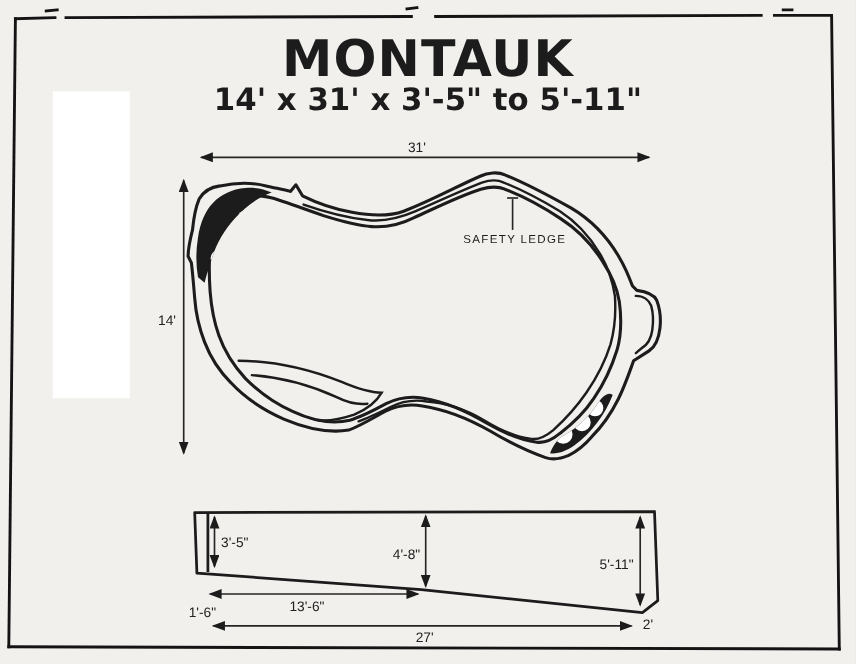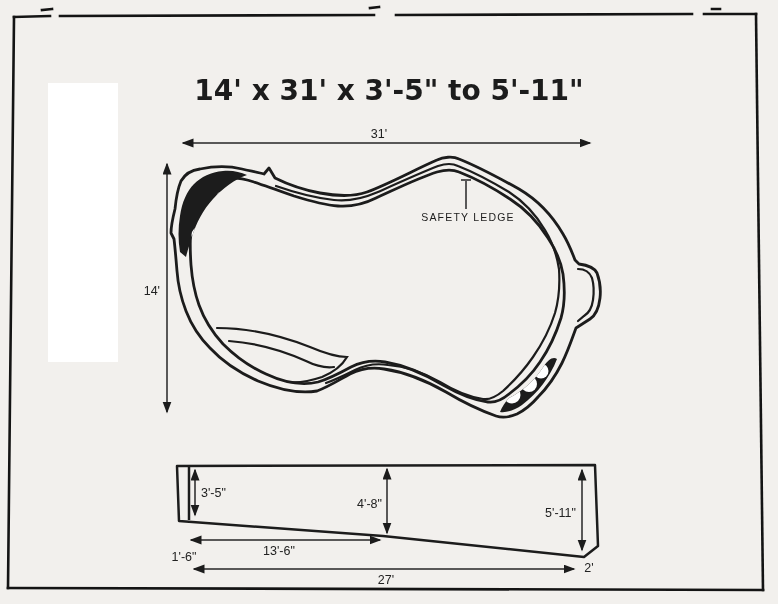--- a/index.html
+++ b/index.html
@@ -233,15 +233,16 @@
         <text class="dimtext" x="184" y="561" text-anchor="middle">1'-6"</text>
 
         <line class="dim" x1="194" y1="569" x2="574" y2="569" marker-start="url(#ah)" marker-end="url(#ah)"></line>
         <text class="dimtext" x="386" y="584" text-anchor="middle">27'</text>
 
         <text class="dimtext" x="589" y="572" text-anchor="middle">2'</text>
       </g>
     </g>
   </svg>
 
+  <div class="title">MONTAUK</div>
   <div class="subtitle">14' x 31' x 3'-5" to 5'-11"</div>
 
 </div>
 
 </body></html>

